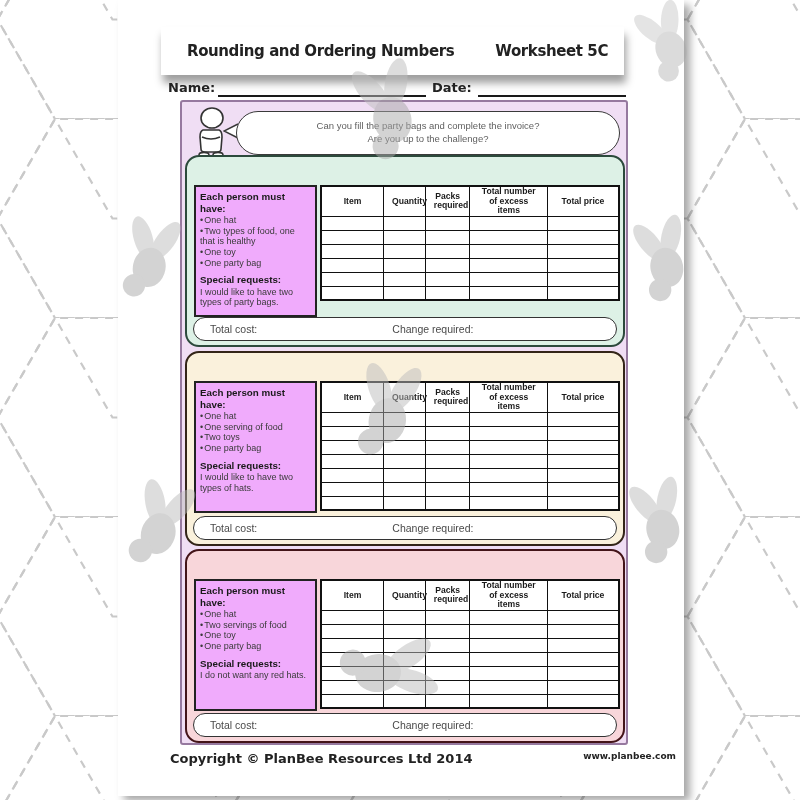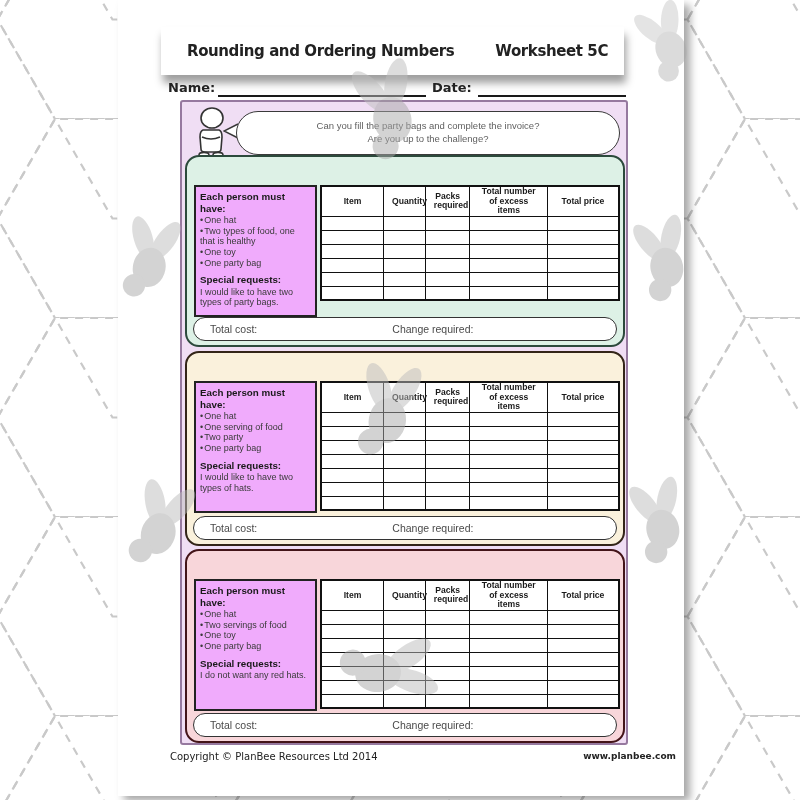--- a/index.html
+++ b/index.html
@@ -84,21 +84,21 @@
     position:absolute; left:6px; right:6px; bottom:4px; height:24px;
     background:#fff; border:1.5px solid #333; border-radius:13px;
     display:flex; align-items:center; font-size:10.5px; color:#4a4a4a;
   }
   .pill .total { margin-left:16px; }
   .pill .change { position:absolute; left:47%; }
 
   
   .footer-left {
     position:absolute; left:52px; top:751px;
-    font-family:"DejaVu Sans",sans-serif; font-weight:normal; font-size:10px;
+    font-family:"DejaVu Sans",sans-serif; font-weight:bold; font-size:13px;
   }
   .footer-right {
     position:absolute; right:8px; top:751px;
     font-family:"DejaVu Sans",sans-serif; font-weight:bold; font-size:9px;
   }
 
   
   .bee { position:absolute; opacity:0.5; pointer-events:none; }
 </style>
 </head>
@@ -233,21 +233,21 @@
         <span class="change">Change required:</span>
       </div>
     </div>
 
     <div class="order order-2" style="background: rgb(250, 241, 220); border-color: rgb(51, 37, 24);">
       <div class="info-box">
         <h4>Each person must have:</h4>
         <ul>
             <li>One hat</li>
             <li>One serving of food</li>
-            <li>Two party</li>
+            <li>Two toys</li>
             <li>One party bag</li>
           </ul>
         <h4 class="special-head">Special requests:</h4>
         <div>I would like to have two types of hats.</div>
       </div>
       <table class="order-table">
         <thead>
             <tr>
               <th>Item</th>
               <th>Quantity</th>

